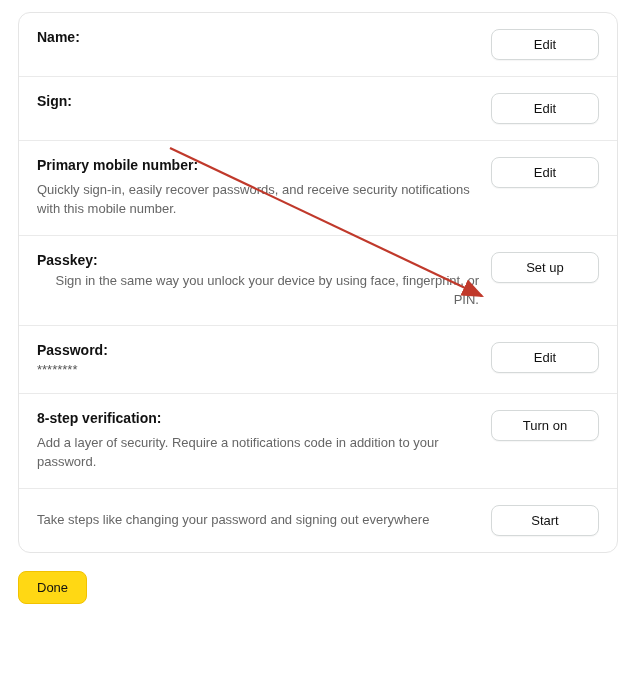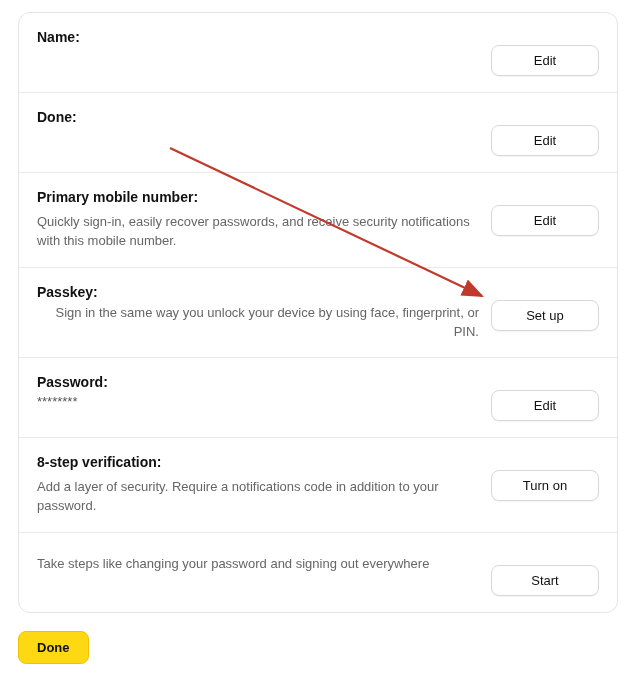--- a/index.html
+++ b/index.html
@@ -45,21 +45,20 @@
     .row-desc {
       font-size: 13px;
       color: #666;
       margin-top: 8px;
       line-height: 1.45;
     }
     .row-action {
       flex: 0 0 auto;
       display: flex;
       align-items: flex-start;
-      margin-top: 16px;
     }
     .action-button {
       background: #ffffff;
       border: 1px solid #d5d9d9;
       border-radius: 8px;
       padding: 7px 0;
       width: 108px;
       font-size: 13px;
       color: #111;
       cursor: pointer;
@@ -68,21 +67,20 @@
     }
     .done-button {
       margin-top: 18px;
       background: #ffd814;
       border: 1px solid #f2c200;
       border-radius: 8px;
       padding: 8px 18px;
       font-size: 13px;
       color: #111;
       cursor: pointer;
-      font-weight: bold;
     }
     .arrow-overlay {
       position: absolute;
       pointer-events: none;
     }
   </style>
 </head>
 <body>
 
 
@@ -93,21 +91,21 @@
     <div class="row-content">
       <div class="row-label">Name:</div>
     </div>
     <div class="row-action">
       <button class="action-button">Edit</button>
     </div>
   </div>
 
   <div class="row">
     <div class="row-content">
-      <div class="row-label">Done:</div>
+      <div class="row-label">Sign:</div>
     </div>
     <div class="row-action">
       <button class="action-button">Edit</button>
     </div>
   </div>
 
   <div class="row">
     <div class="row-content">
       <div class="row-label">Primary mobile number:</div>
       <div class="row-desc">Quickly sign-in, easily recover passwords, and receive security notifications with this mobile number.</div>

